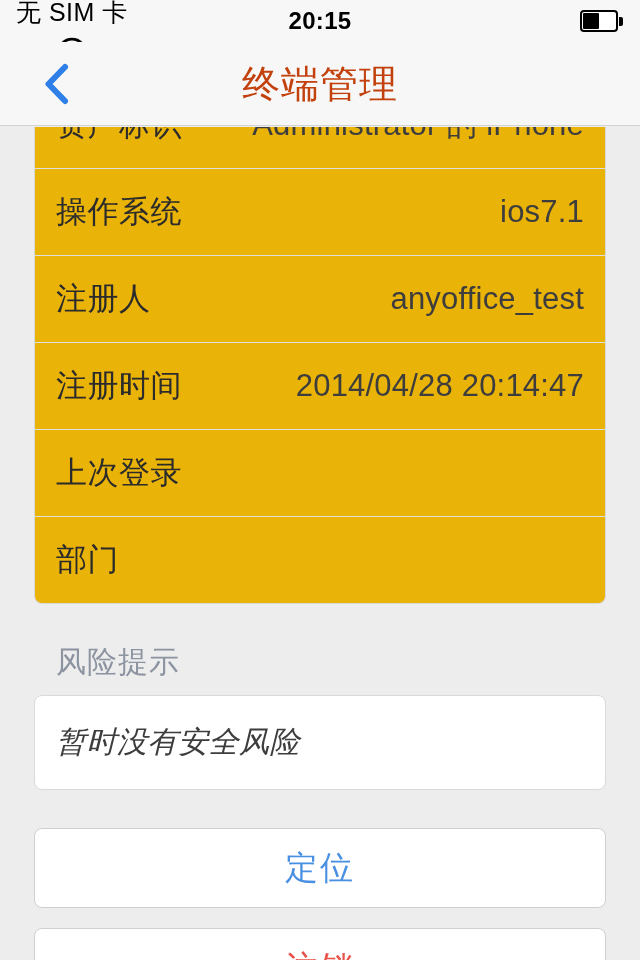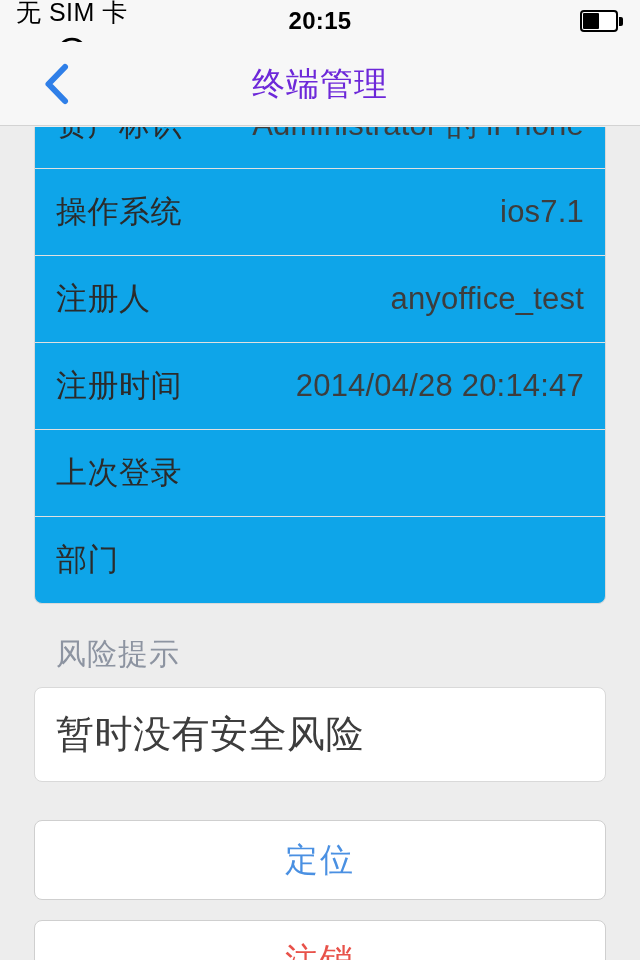--- a/index.html
+++ b/index.html
@@ -55,32 +55,32 @@
     border-bottom:1px solid #d3d3d3;
   }
   .back-btn{
     position:absolute; left:26px; top:0; height:84px; width:62px;
     display:flex; align-items:center; justify-content:center;
   }
   .chevron{ width:30px; height:44px; display:block; }
   .nav-title{
     position:absolute; left:120px; right:120px; top:0; height:84px;
     display:flex; align-items:center; justify-content:center;
-    font-size:33px; color:#6d28d9; letter-spacing:1px;
+    font-size:38px; color:#c2410c; letter-spacing:1px;
   }
 
   
   .content{
     position:absolute; top:127px; left:0; width:640px; height:833px;
     overflow:hidden;
   }
 
   .card{
-    margin:4px 34px;
-    background:#0ea5e9;
+    margin:12px 34px;
+    background:#eab308;
     border:1px solid #d9d9d9;
     border-radius:8px;
   }
   .card.clipped-top{
     border-top:none;
     border-top-left-radius:0; border-top-right-radius:0;
     margin-top:-46px;
   }
 
   .row{
@@ -106,21 +106,21 @@
 
   .risk-card{
     margin:0 34px;
     background:#ffffff;
     border:1px solid #d9d9d9;
     border-radius:8px;
     height:95px;
     display:flex; align-items:center;
     padding:0 21px;
   }
-  .risk-text{ font-size:38px; color:#3d3d3d; letter-spacing:0.5px; }
+  .risk-text{ font-size:30px; color:#3d3d3d; letter-spacing:0.5px;font-style:italic; }
 
   .action-btn{
     margin:0 34px;
     background:#ffffff;
     border:1px solid #cfcfcf;
     border-radius:8px;
     height:80px;
     display:flex; align-items:center; justify-content:center;
     font-size:33px; letter-spacing:2px;
   }

